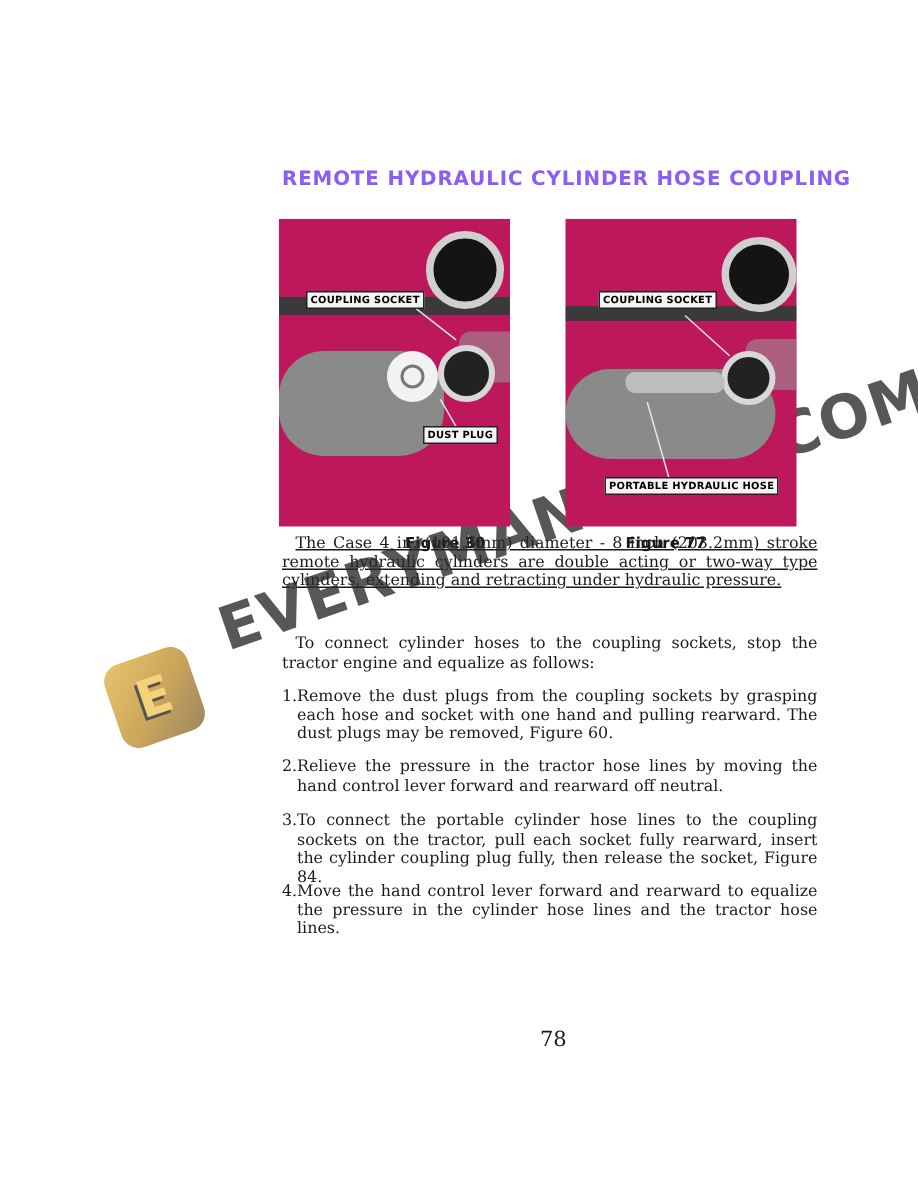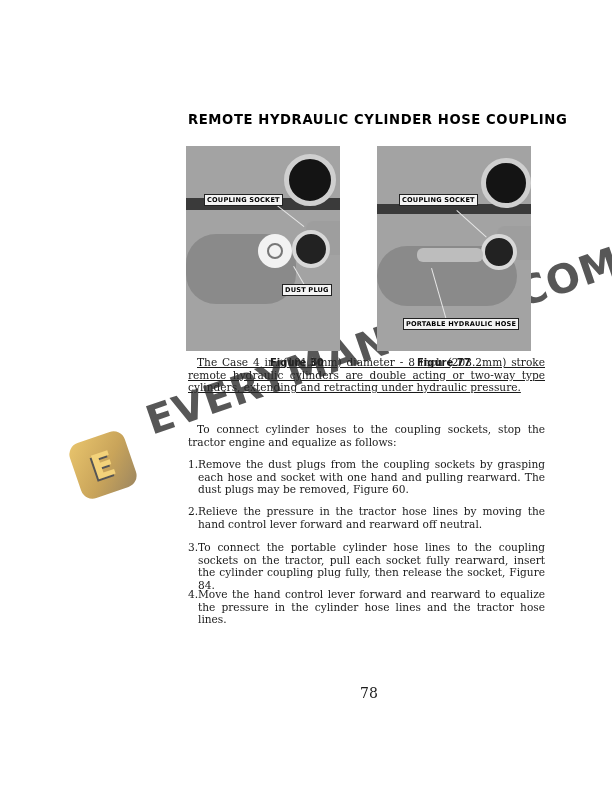--- a/index.html
+++ b/index.html
@@ -3,25 +3,25 @@
   <meta charset="utf-8">
   <style>
     html, body { margin: 0; padding: 0; }
     body {
       width: 612px; height: 792px; background: #ffffff; position: relative; overflow: hidden;
       font-family: "DejaVu Serif", "Liberation Serif", serif; color: #1a1a1a;
     }
     .page-title {
       position: absolute; left: 188px; top: 112px; width: 400px;
       font-family: "DejaVu Sans", "Liberation Sans", sans-serif; font-weight: bold;
-      font-size: 13.2px; letter-spacing: 0.6px; white-space: nowrap; color: #000000;
+      font-size: 13.2px; letter-spacing: 0.6px; white-space: nowrap; color: #8b5cf6;
     }
     .photo {
       position: absolute; top: 146px; width: 154px; height: 205px;
-      background: #a3a3a3; overflow: hidden;
+      background: #be185d; overflow: hidden;
     }
     .photo.left { left: 186px; }
     .photo.right { left: 377px; }
     .photo .band { position: absolute; left: 0; right: 0; background: #3a3a3a; }
     .photo .gauge { position: absolute; border-radius: 50%; border: 5px solid #cfcfcf; background: #141414; }
     .photo .hand { position: absolute; background: #8a8a8a; border-radius: 30px; }
     .photo .bracket { position: absolute; background: #9a9a9a; }
     .photo .socket { position: absolute; border-radius: 50%; border: 4px solid #d8d8d8; background: #222; }
     .photo .plug { position: absolute; border-radius: 50%; background: #f2f2f2; }
     .photo .plug::after { content: ""; position: absolute; left: 9px; top: 9px; width: 12px; height: 12px; border-radius: 50%; border: 2px solid #777; }

